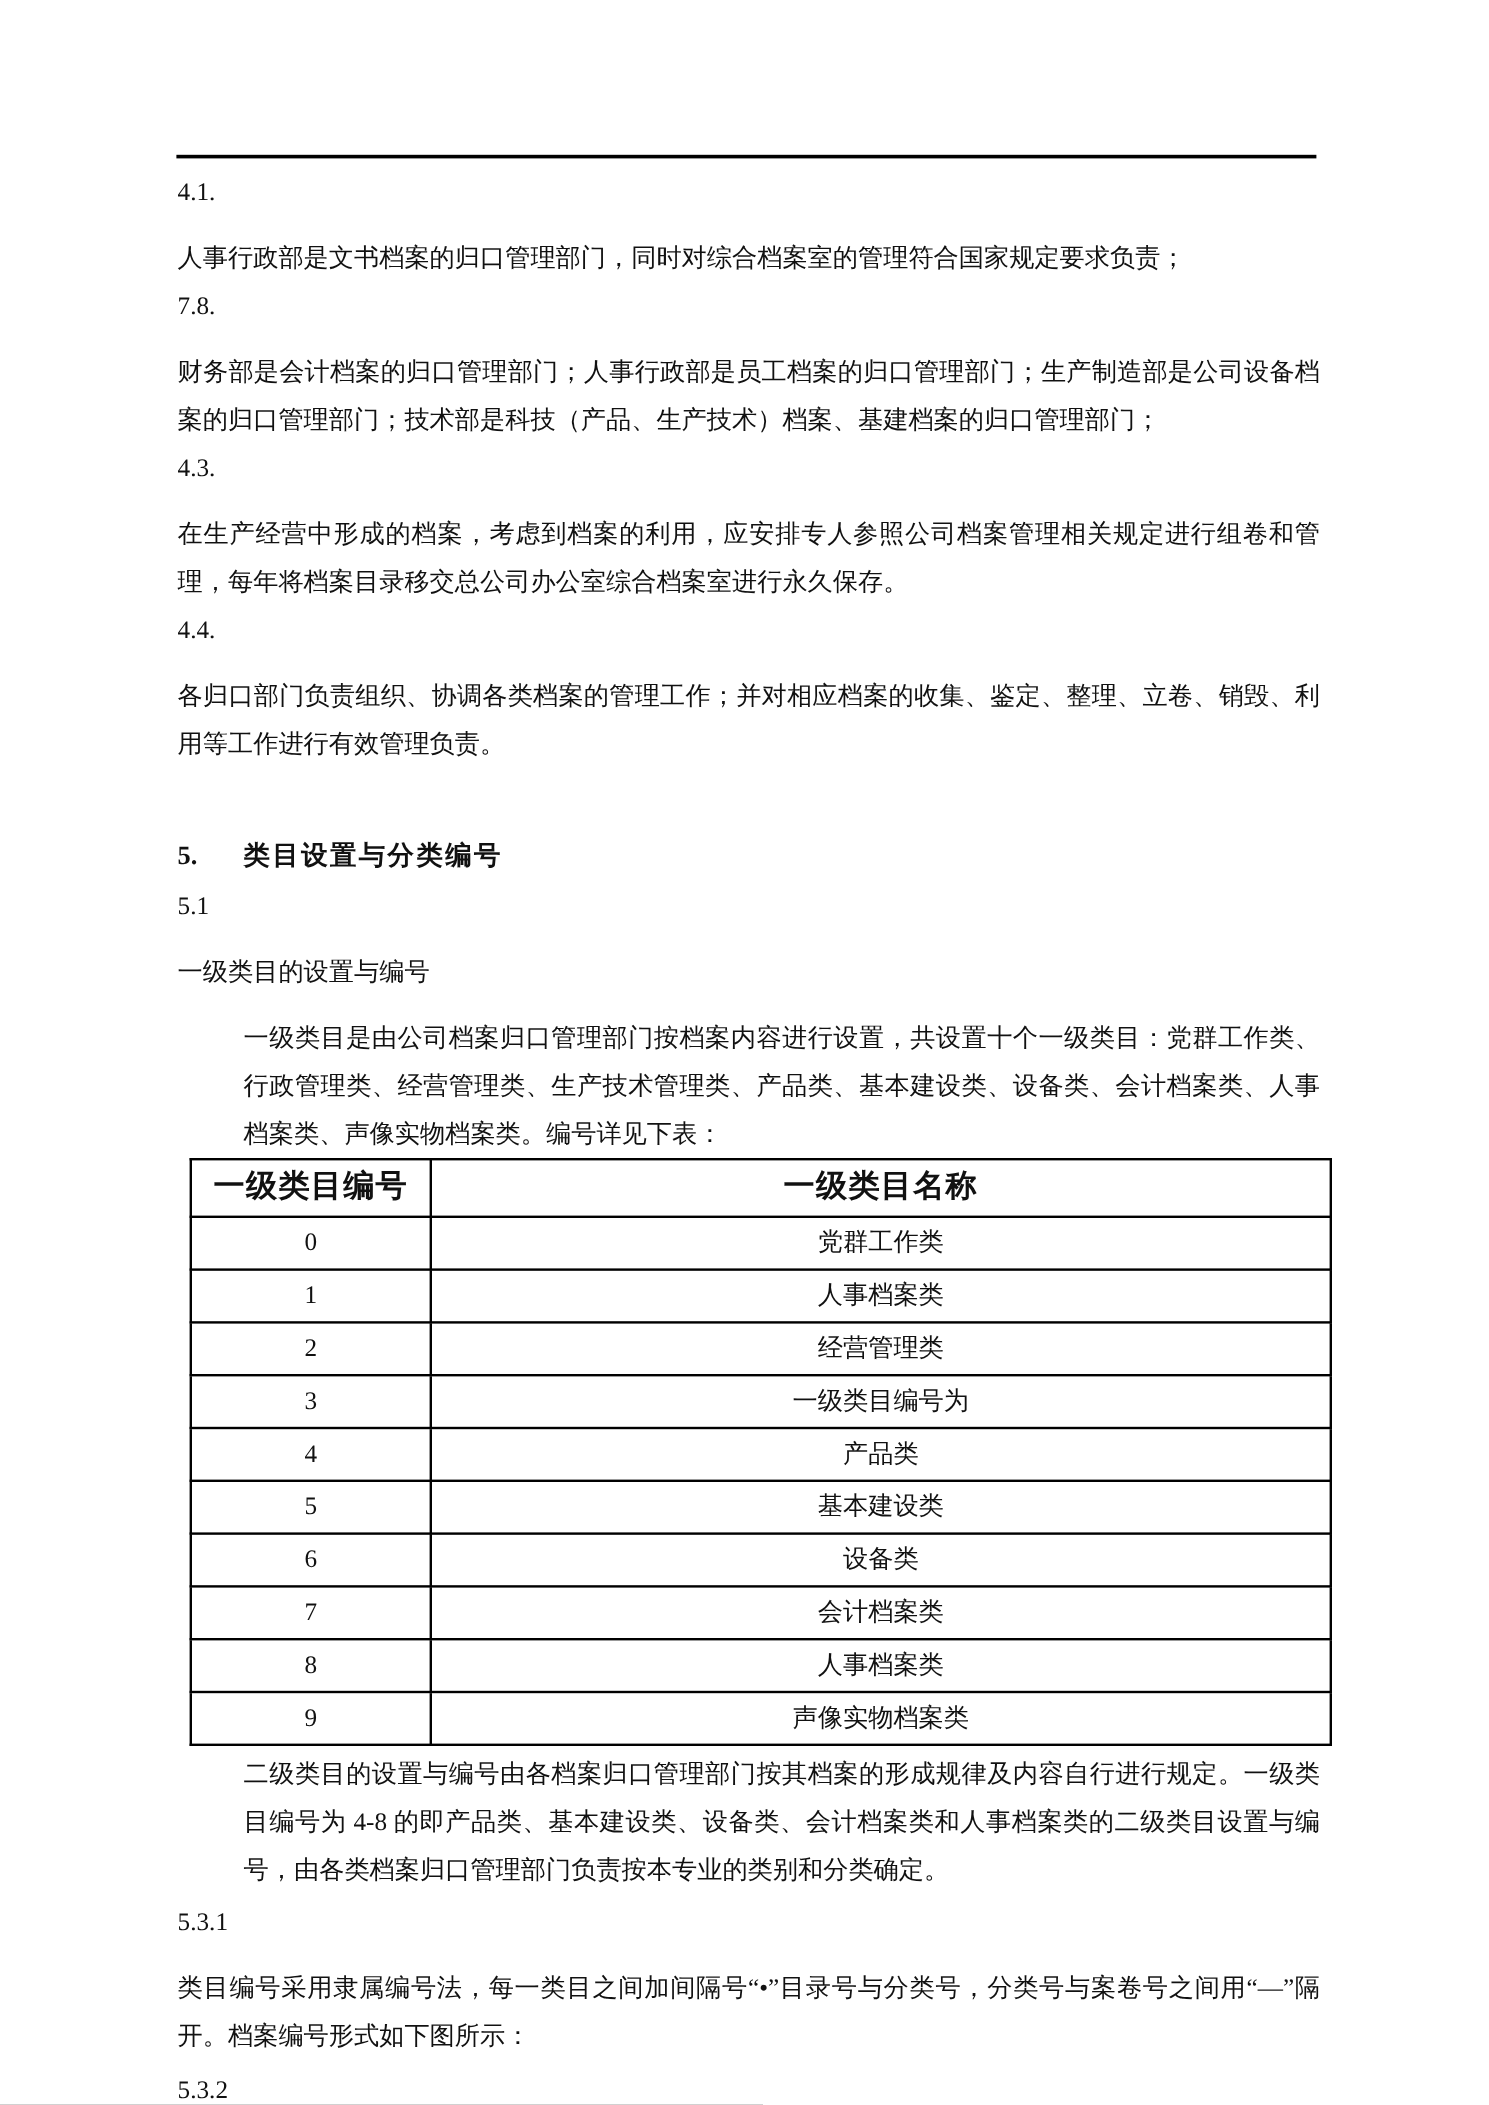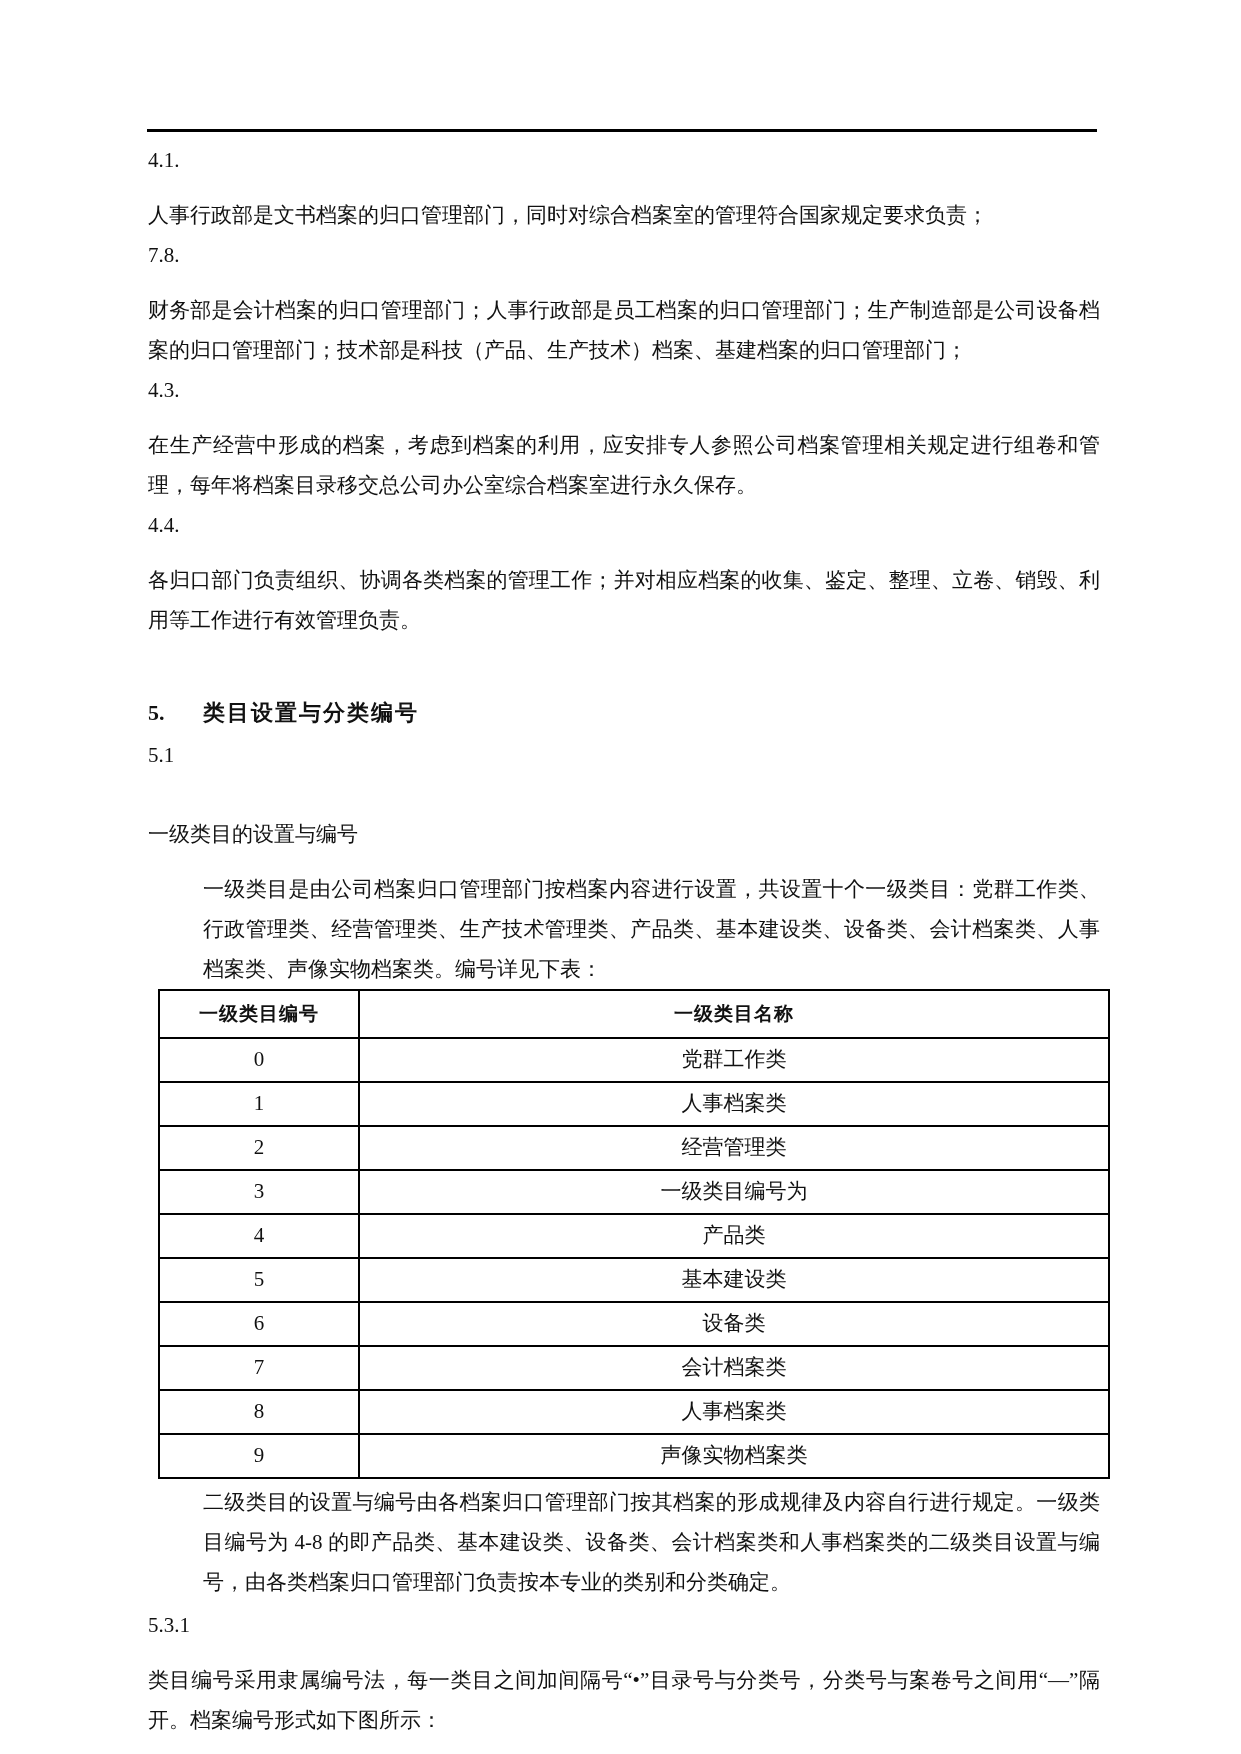--- a/index.html
+++ b/index.html
@@ -15,21 +15,21 @@
     position:absolute;left:147px;top:129px;
     width:950px;height:3px;background:#000;
   }
   .content{
     position:absolute;left:148px;top:140px;width:952px;
   }
   
   .li{display:flex;align-items:flex-start;flex-direction:column;}
   .li .num{flex:0 0 55px;}
   .li .txt{flex:1;text-align:justify;}
-  .li .txt-plain{flex:1;text-align:left;margin-top:24px;}
+  .li .txt-plain{flex:1;text-align:left;}
   
   .h5{display:flex;margin-top:53px;font-weight:bold;font-size:22px;}
   .h5 .num{flex:0 0 55px;}
   .h5 .h5t{
     flex:1;font-family:"Liberation Sans","DejaVu Sans",sans-serif;
     font-weight:bold;letter-spacing:2px;
   }
   .sub{margin-top:2px;}
   .para{
     margin-left:55px;margin-top:15px;
@@ -42,22 +42,22 @@
     border-collapse:collapse;
     table-layout:fixed;
   }
   table.cat th,table.cat td{
     border:2px solid #000;
     text-align:center;vertical-align:middle;
     padding:0;
   }
   table.cat th{
     height:46px;
-    font-family:Liberation Serif, serif;
-    font-size:19px;font-weight:bold;letter-spacing:1px;
+    font-family:Liberation Mono, monospace;
+    font-size:26px;font-weight:bold;letter-spacing:1px;
   }
   table.cat td{height:42px;font-size:21px;line-height:1.1;}
   .col-code{width:200px;}
   .col-name{width:750px;}
   .mt7{margin-top:7px;}
   .mt3{margin-top:3px;}
   .mt5{margin-top:5px;}
 </style>
 </head>
 <body>

